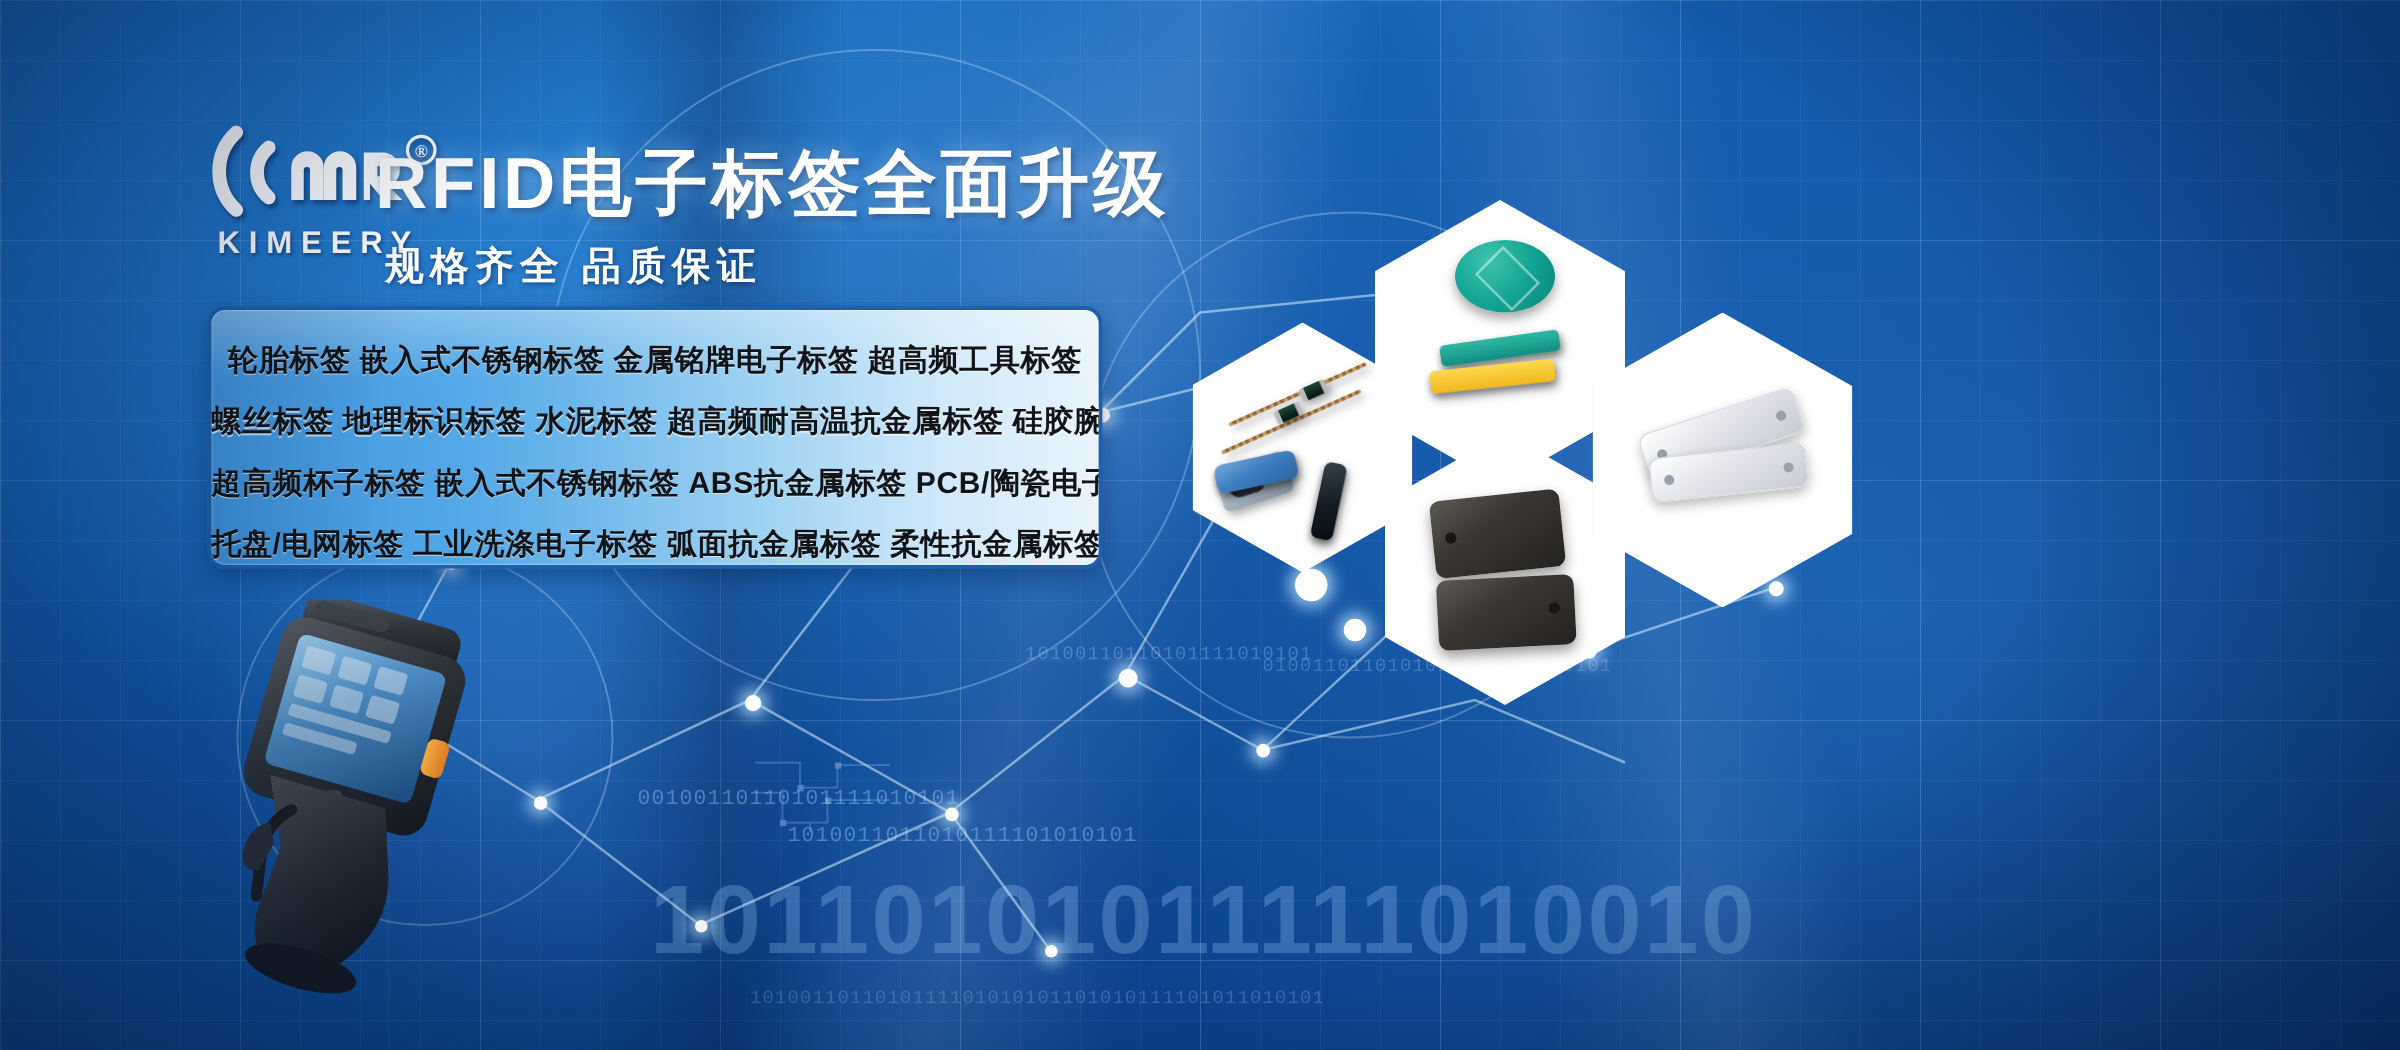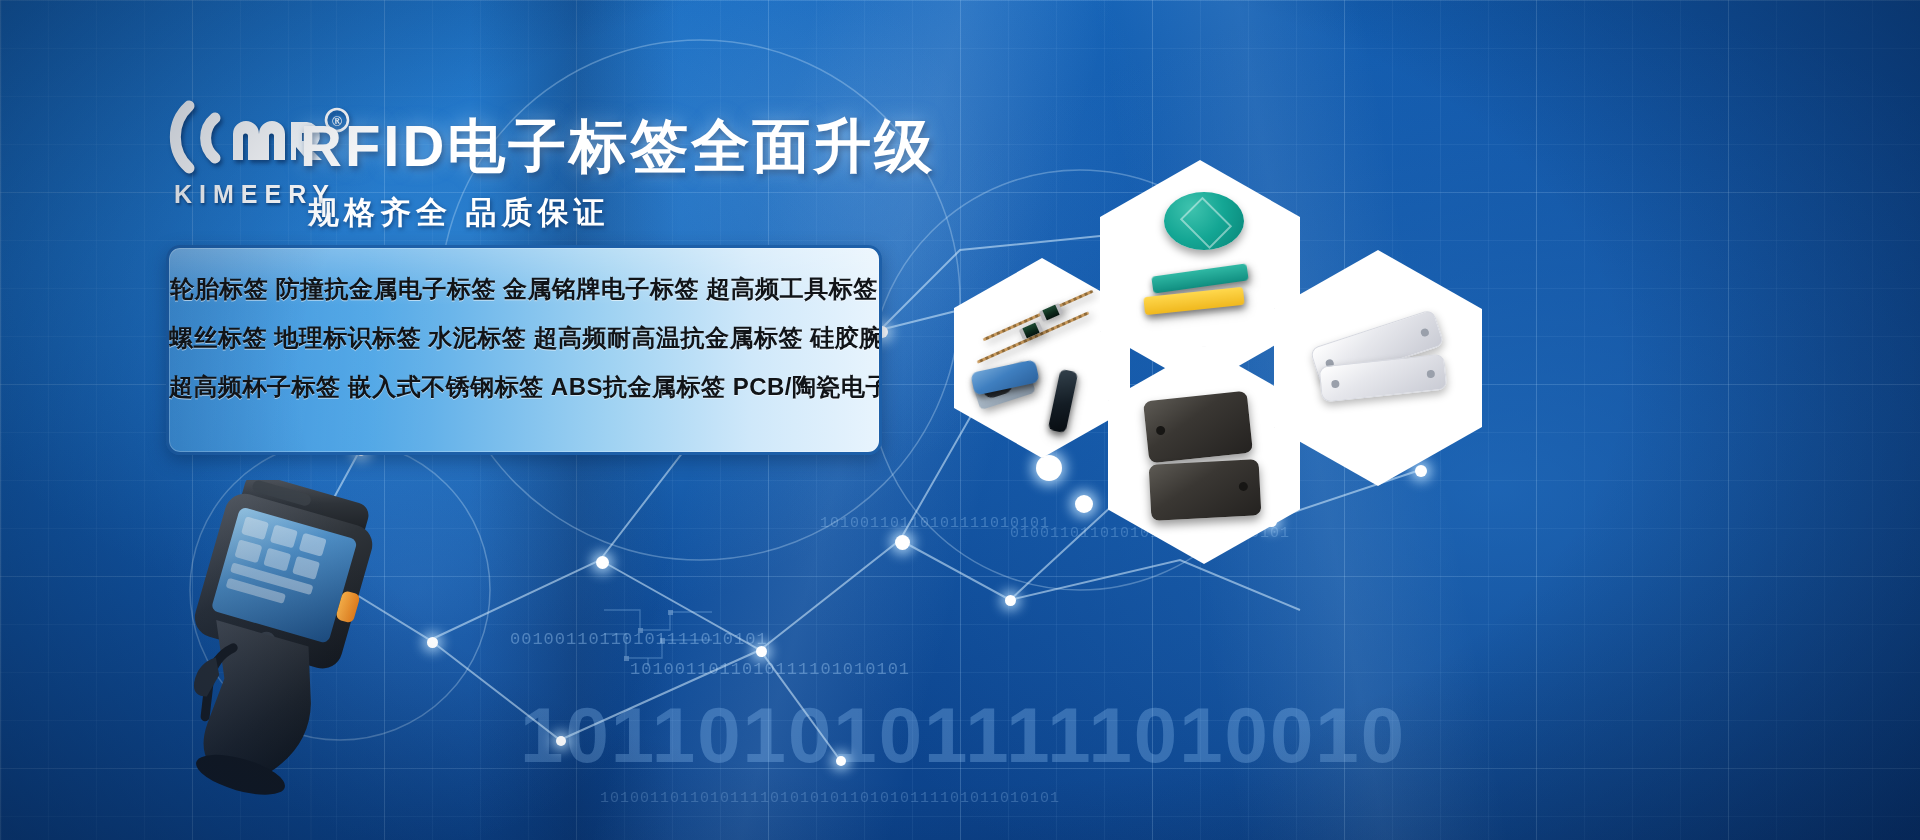--- a/index.html
+++ b/index.html
@@ -293,23 +293,24 @@
         </g>
       </svg>
     </div>
     <div class="brand-name">KIMEERY</div>
   </div>
 
   <div class="headline">RFID电子标签全面升级</div>
   <div class="subline">规格齐全    品质保证</div>
 
   <div class="listbox">
-    <div class="list-row">轮胎标签   防撞抗金属电子标签   金属铭牌电子标签  超高频工具标签</div>
+    <div class="list-row">轮胎标签   嵌入式不锈钢标签   金属铭牌电子标签  超高频工具标签</div>
     <div class="list-row">螺丝标签  地理标识标签  水泥标签  超高频耐高温抗金属标签  硅胶腕带</div>
     <div class="list-row">超高频杯子标签  嵌入式不锈钢标签  ABS抗金属标签  PCB/陶瓷电子标签</div>
+    <div class="list-row">托盘/电网标签  工业洗涤电子标签  弧面抗金属标签  柔性抗金属标签</div>
   </div>
 
   <div class="hexes">
 
     <div class="hex hex1">
       <div class="hex-inner">
         <div class="wire shadowed" style="left:24px;top:56px;width:120px;transform:rotate(-24deg);"></div>
         <div class="wire-chip shadowed" style="left:86px;top:49px;transform:rotate(-24deg);"></div>
         <div class="wire shadowed" style="left:18px;top:78px;width:122px;transform:rotate(-24deg);"></div>
         <div class="wire-chip shadowed" style="left:66px;top:67px;transform:rotate(-24deg);"></div>

